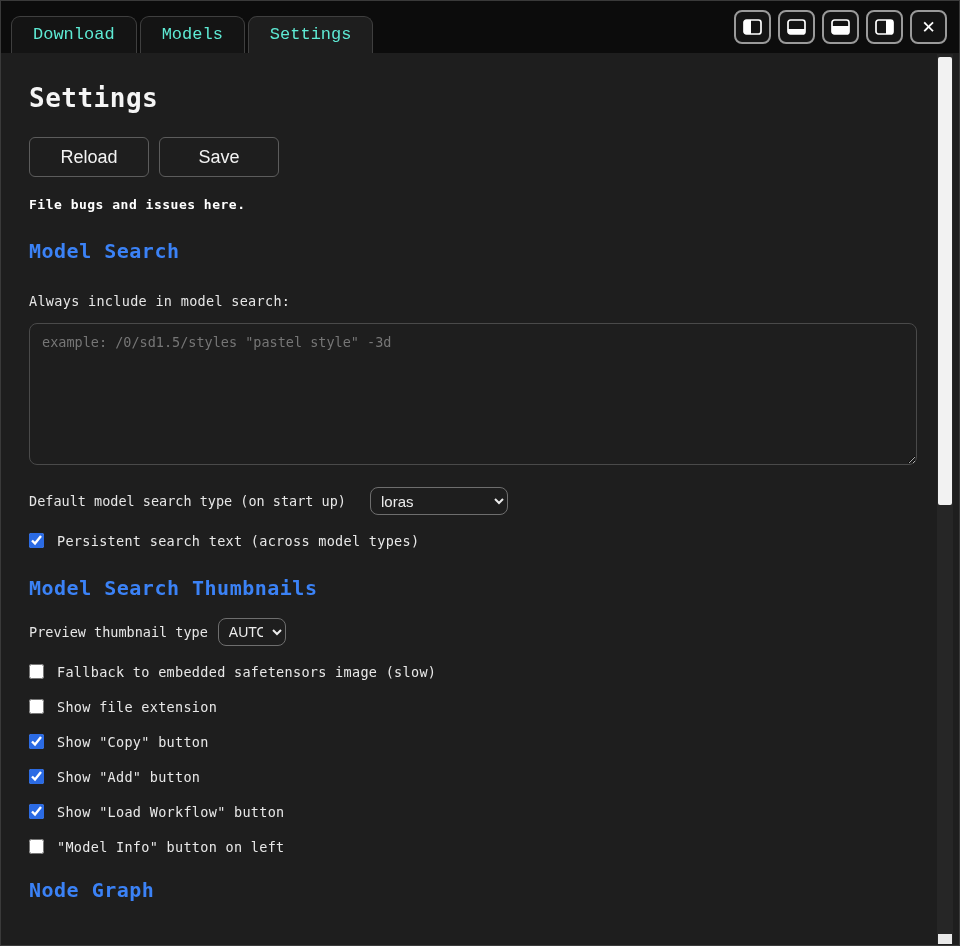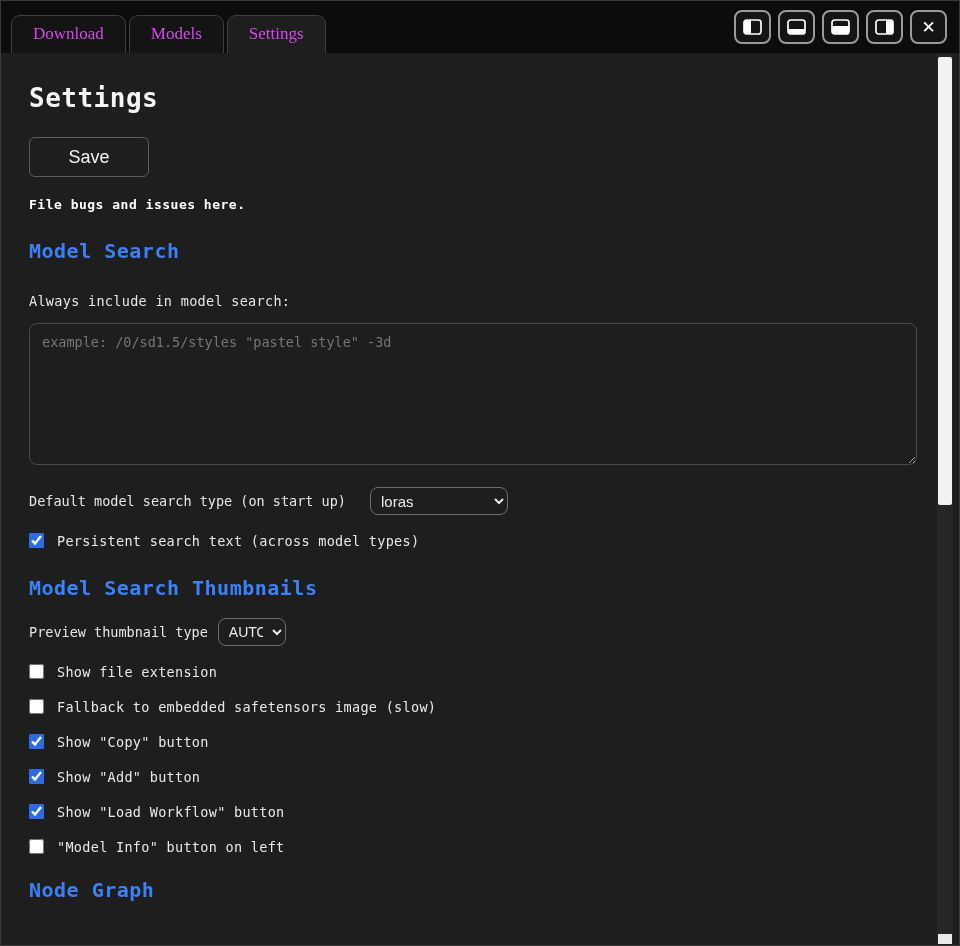--- a/index.html
+++ b/index.html
@@ -14,22 +14,22 @@
   }
 
   
   .tabbar {
     height: 52px; flex: 0 0 52px;
     display: flex; justify-content: space-between; align-items: flex-end;
     background: #0c0c0c; padding: 0 12px 0 10px;
   }
   .tabs { display: flex; align-items: flex-end; gap: 3px; }
   .tab {
-    font-family: Liberation Serif, serif;
-    font-size: 17px; color: #d946ef;
+    font-family: Liberation Mono, monospace;
+    font-size: 17px; color: #5eead4;
     padding: 8px 21px 9px 21px;
     border: 1px solid #3f3f3f; border-bottom: none;
     border-radius: 9px 9px 0 0;
     background: #141414; cursor: pointer; white-space: nowrap;
   }
   .tab.active { background: #1e1e1e; }
   .tb-actions { display: flex; gap: 7px; align-items: center; padding-bottom: 9px; }
   .tb-btn {
     width: 37px; height: 34px;
     background: #141414;
@@ -167,20 +167,21 @@
         <span class="close-glyph">✕</span>
       </button>
     </div>
   </div>
 
   <div class="content">
 
     <h1 class="page-title">Settings</h1>
 
     <div class="btn-row">
+      <button class="btn">Reload</button>
       <button class="btn">Save</button>
     </div>
 
     <a class="bugs-link">File bugs and issues here.</a>
 
     
     <h2 class="section-h">Model Search</h2>
 
     <div class="field-label">Always include in model search:</div>
 
@@ -203,25 +204,25 @@
 
     <div class="inline-row tight">
       <span>Preview thumbnail type</span>
       <select class="sel-thumb">
         <option>AUTO</option>
       </select>
     </div>
 
     <label class="chk-row">
       <input type="checkbox" style="">
+      <span>Fallback to embedded safetensors image (slow)</span>
+    </label>
+    <label class="chk-row">
+      <input type="checkbox" style="">
       <span>Show file extension</span>
-    </label>
-    <label class="chk-row">
-      <input type="checkbox" style="">
-      <span>Fallback to embedded safetensors image (slow)</span>
     </label>
     <label class="chk-row">
       <input type="checkbox" checked="" style="">
       <span>Show "Copy" button</span>
     </label>
     <label class="chk-row">
       <input type="checkbox" checked="" style="">
       <span>Show "Add" button</span>
     </label>
     <label class="chk-row">

